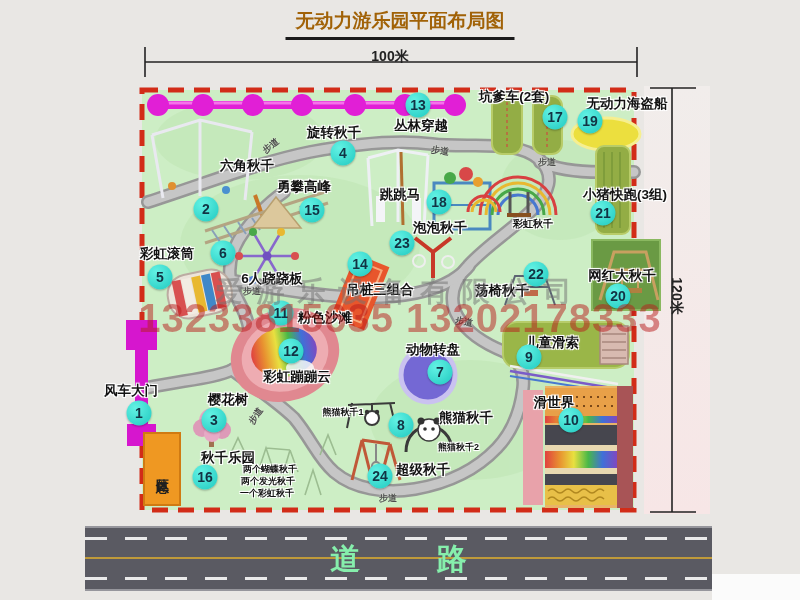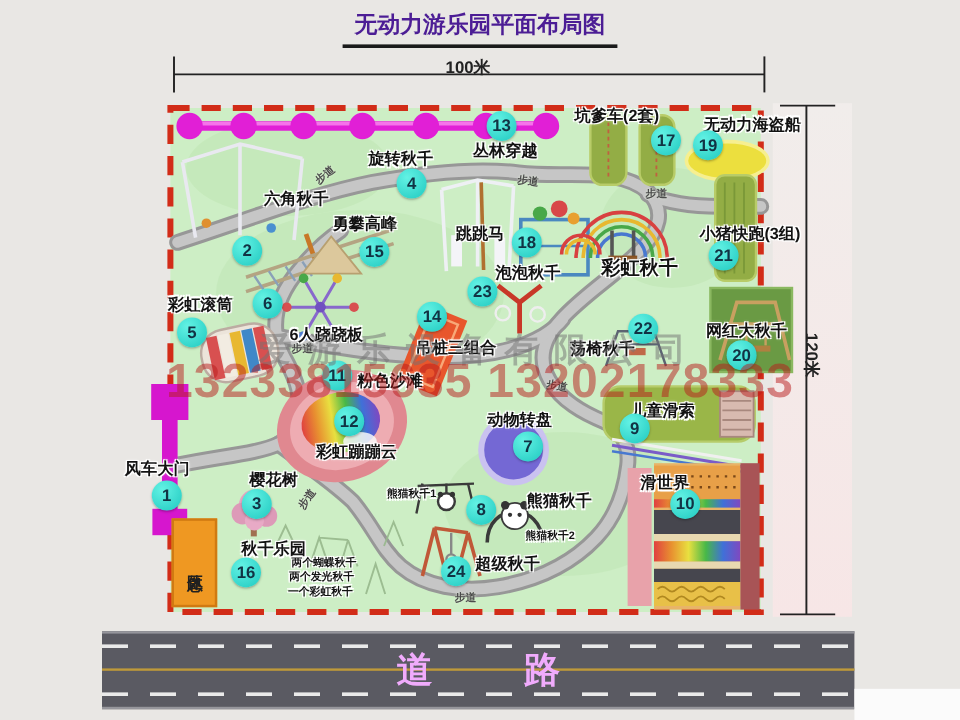--- a/index.html
+++ b/index.html
@@ -1,19 +1,19 @@
 <!DOCTYPE html>
 <html><head>
 <meta charset="utf-8">
 <style>
   html,body{margin:0;padding:0;background:#e7e4e1;}
   #stage{position:relative;width:800px;height:600px;overflow:hidden;background:#e9e7e4;
          font-family:"Liberation Sans","DejaVu Sans",sans-serif;}
   #page-title{position:absolute;top:8px;left:50%;transform:translateX(-50%);
-    font-size:19px;font-weight:bold;color:#4c1d95;border-bottom:3px solid #1a1a1a;
+    font-size:19px;font-weight:bold;color:#a16207;border-bottom:3px solid #1a1a1a;
     padding:0 10px 3px;white-space:nowrap;z-index:6;}
   .dim-label{position:absolute;font-size:14px;font-weight:bold;color:#222;z-index:6;white-space:nowrap;}
   #dim-top-label{top:48px;left:390px;transform:translateX(-50%);}
   #dim-right-label{top:296px;left:676px;transform:translate(-50%,-50%) rotate(90deg);}
   #right-strip{position:absolute;left:644px;top:86px;width:66px;height:428px;
     background:linear-gradient(#f1edeb,#f7e6e6);z-index:0;}
   #park-svg{position:absolute;left:0;top:0;z-index:1;}
   .map-label{position:absolute;transform:translate(-50%,-50%);font-weight:bold;font-size:13.5px;
     color:#121212;white-space:nowrap;z-index:3;
     text-shadow:-1px -1px 0 #fff,1px -1px 0 #fff,-1px 1px 0 #fff,1px 1px 0 #fff,0 0 3px #fff;}
@@ -24,21 +24,21 @@
     color:#4b4b4b;z-index:3;white-space:nowrap;text-shadow:0 0 2px #e4efdc;}
   #rest-area{position:absolute;left:143px;top:432px;width:34px;height:70px;background:#ef9822;
     border:2px solid #d07a12;z-index:3;display:flex;align-items:center;justify-content:center;
     writing-mode:vertical-rl;text-orientation:upright;font-size:13px;font-weight:bold;color:#202020;}
   #road{position:absolute;left:85px;top:526px;width:627px;height:61px;background:#5a5a62;
     border-top:2px solid #96969c;border-bottom:2px solid #96969c;z-index:2;}
   .road-dash{position:absolute;left:0;width:100%;height:3px;
     background:repeating-linear-gradient(90deg,#eaeaea 0 22px,transparent 22px 40px);}
   #road-center{position:absolute;left:0;top:29px;width:100%;height:2px;background:#bf9a3a;}
   #road-label{position:absolute;left:50%;top:50%;transform:translate(-50%,-50%);
-    font-size:30px;font-weight:bold;color:#f0abfc;letter-spacing:34px;white-space:nowrap;
+    font-size:30px;font-weight:bold;color:#86efac;letter-spacing:34px;white-space:nowrap;
     padding-left:34px;}
   .watermark{position:absolute;left:50%;transform:translateX(-50%);white-space:nowrap;
     font-weight:bold;z-index:5;pointer-events:none;}
   #wm-company{top:262px;font-size:28px;color:#737373;opacity:.5;letter-spacing:13px;margin-top:11px;}
   #wm-phone{top:296px;font-size:40px;color:#b91c1c;opacity:.5;letter-spacing:1px;}
   #corner-box{position:absolute;right:0;bottom:0;width:88px;height:26px;background:#fbfbfb;z-index:6;}
 </style>
 </head>
 <body>
 
@@ -327,21 +327,21 @@
       <div class="map-label" style="left: 622px; top: 276px;">网红大秋千</div>
       <div class="marker" style="left: 618px; top: 296px;">20</div>
       <div class="map-label" style="left: 625px; top: 195px;">小猪快跑(3组)</div>
       <div class="marker" style="left: 603px; top: 213px;">21</div>
       <div class="map-label" style="left: 502px; top: 291px;">荡椅秋千</div>
       <div class="marker" style="left: 536px; top: 274px;">22</div>
       <div class="map-label" style="left: 440px; top: 228px;">泡泡秋千</div>
       <div class="marker" style="left: 402px; top: 243px;">23</div>
       <div class="map-label" style="left: 423px; top: 470px;">超级秋千</div>
       <div class="marker" style="left: 380px; top: 476px;">24</div>
-      <div class="map-label" style="left: 533px; top: 224px; font-size: 16px;">彩虹秋千</div>
+      <div class="map-label" style="left: 533px; top: 224px; font-size: 10px;">彩虹秋千</div>
       <div class="map-label" style="left: 343px; top: 412px; font-size: 9px;">熊猫秋千1</div>
       <div class="map-label" style="left: 446px; top: 447px; font-size: 9px; padding-left: 25px;">熊猫秋千2</div>
       <div class="map-label" style="left: 270px; top: 469px; font-size: 9px;">两个蝴蝶秋千</div>
       <div class="map-label" style="left: 268px; top: 481px; font-size: 9px;">两个发光秋千</div>
       <div class="map-label" style="left: 267px; top: 493px; font-size: 9px;">一个彩虹秋千</div>
       <div class="path-label" style="left: 271px; top: 146px; transform: translate(-50%, -50%) rotate(-38deg);">步道</div>
       <div class="path-label" style="left: 440px; top: 151px; transform: translate(-50%, -50%) rotate(8deg);">步道</div>
       <div class="path-label" style="left: 547px; top: 162px; transform: translate(-50%, -50%) rotate(0deg);">步道</div>
       <div class="path-label" style="left: 252px; top: 291px; transform: translate(-50%, -50%) rotate(0deg);">步道</div>
       <div class="path-label" style="left: 464px; top: 322px; transform: translate(-50%, -50%) rotate(10deg);">步道</div>

